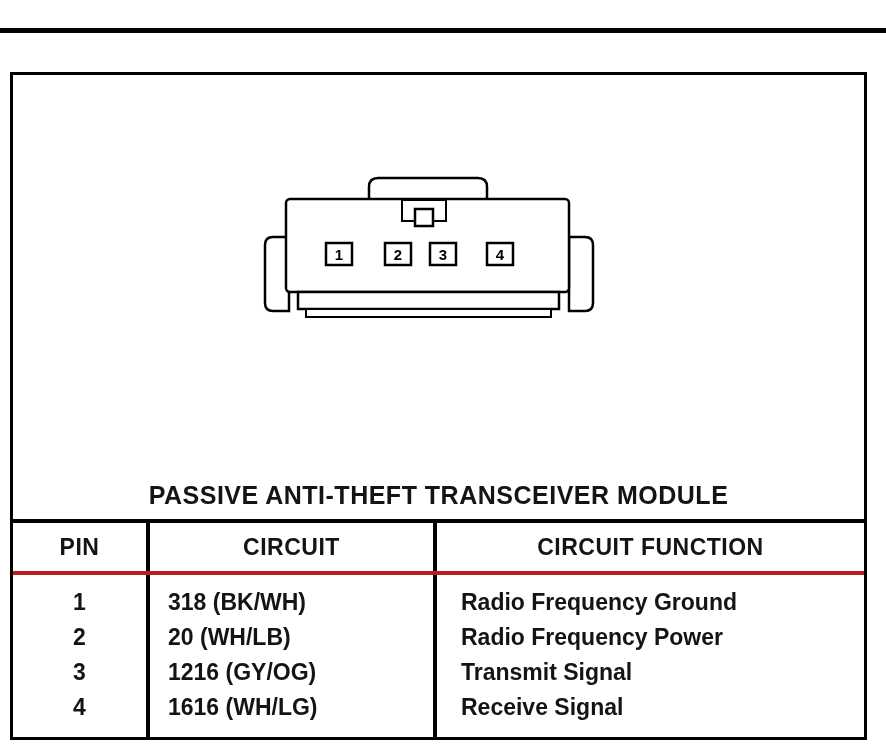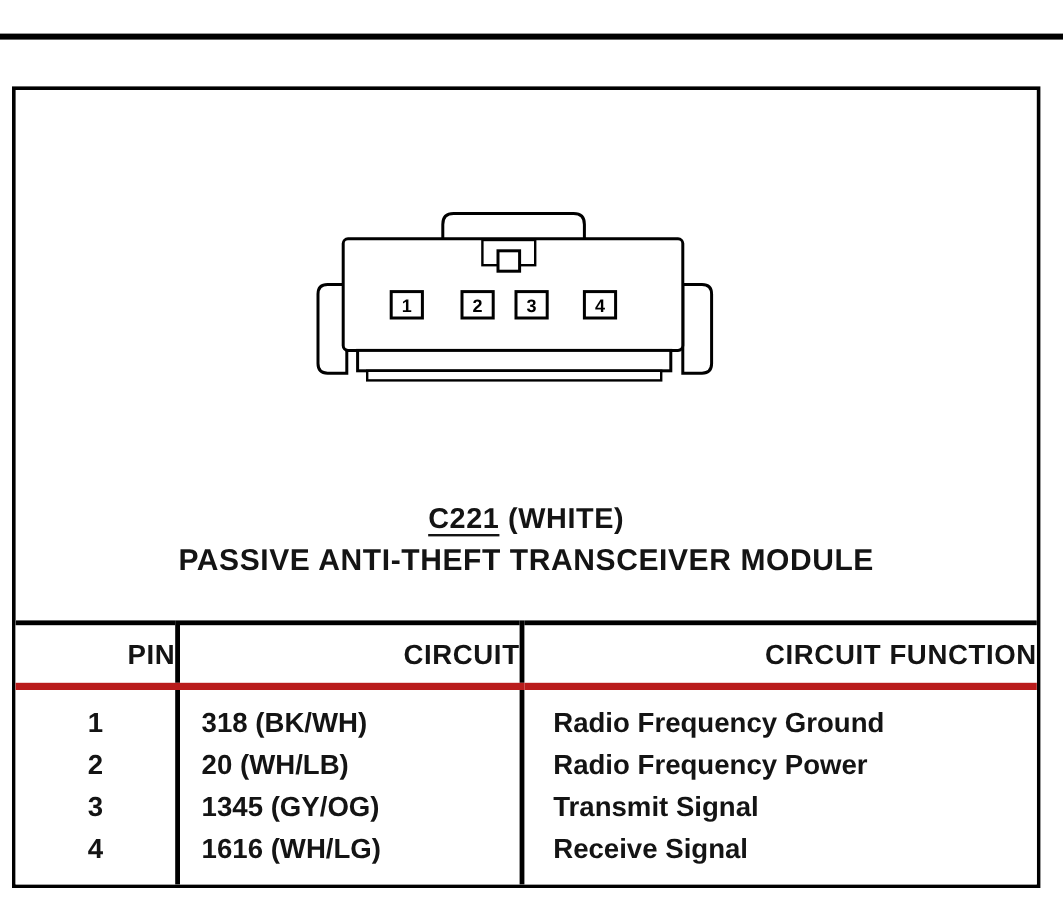--- a/index.html
+++ b/index.html
@@ -49,21 +49,21 @@
     font-size: 24px;
     letter-spacing: 0.5px;
   }
   .caption .conn-id {
     text-decoration: underline;
     text-underline-offset: 5px;
     text-decoration-thickness: 2px;
   }
   .subtitle {
     position: absolute;
-    top: 378px;
+    top: 406px;
     left: 0;
     width: 100%;
     text-align: center;
     font-size: 25px;
     letter-spacing: 0.5px;
     white-space: nowrap;
   }
   table.pin-table {
     position: absolute;
     left: 0;
@@ -72,25 +72,25 @@
     border-collapse: collapse;
     table-layout: fixed;
     border-top: 4px solid #000;
     background: #fff;
   }
   .pin-table col.col-pin      { width: 135px; }
   .pin-table col.col-circuit  { width: 287px; }
   .pin-table col.col-function { width: 429px; }
   .pin-table th {
     height: 48px;
-    text-align: right;
+    text-align: center;
     vertical-align: middle;
     font-size: 23px;
     padding: 0;
-    border-bottom: 6px solid #b91c1c;
+    border-bottom: 4px solid #b91c1c;
     letter-spacing: 0.5px;
   }
   .pin-table th:not(:last-child),
   .pin-table td:not(:last-child) {
     border-right: 4px solid #000;
   }
   .pin-table td {
     vertical-align: top;
     padding: 0;
     line-height: 35px;
@@ -133,24 +133,20 @@
       </g>
       <g font-size="15" text-anchor="middle" fill="#000" font-family="Liberation Sans, sans-serif" font-weight="bold">
         <text x="80" y="89">1</text>
         <text x="139" y="89">2</text>
         <text x="184" y="89">3</text>
         <text x="241" y="89">4</text>
       </g>
     </svg>
   </div>
 
-  <div class="caption">
-    <span class="conn-id">C221</span>
-    <span>(WHITE)</span>
-  </div>
 
   <div class="subtitle">PASSIVE ANTI-THEFT TRANSCEIVER MODULE</div>
 
   <table class="pin-table">
     <colgroup>
       <col class="col-pin">
       <col class="col-circuit">
       <col class="col-function">
     </colgroup>
     <thead>
@@ -166,21 +162,21 @@
         <td class="c-circuit">318 (BK/WH)</td>
         <td class="c-function">Radio Frequency Ground</td>
       </tr>
       <tr>
         <td class="c-pin">2</td>
         <td class="c-circuit">20 (WH/LB)</td>
         <td class="c-function">Radio Frequency Power</td>
       </tr>
       <tr>
         <td class="c-pin">3</td>
-        <td class="c-circuit">1345 (GY/OG)</td>
+        <td class="c-circuit">1216 (GY/OG)</td>
         <td class="c-function">Transmit Signal</td>
       </tr>
       <tr>
         <td class="c-pin">4</td>
         <td class="c-circuit">1616 (WH/LG)</td>
         <td class="c-function">Receive Signal</td>
       </tr>
     </tbody>
   </table>
 

